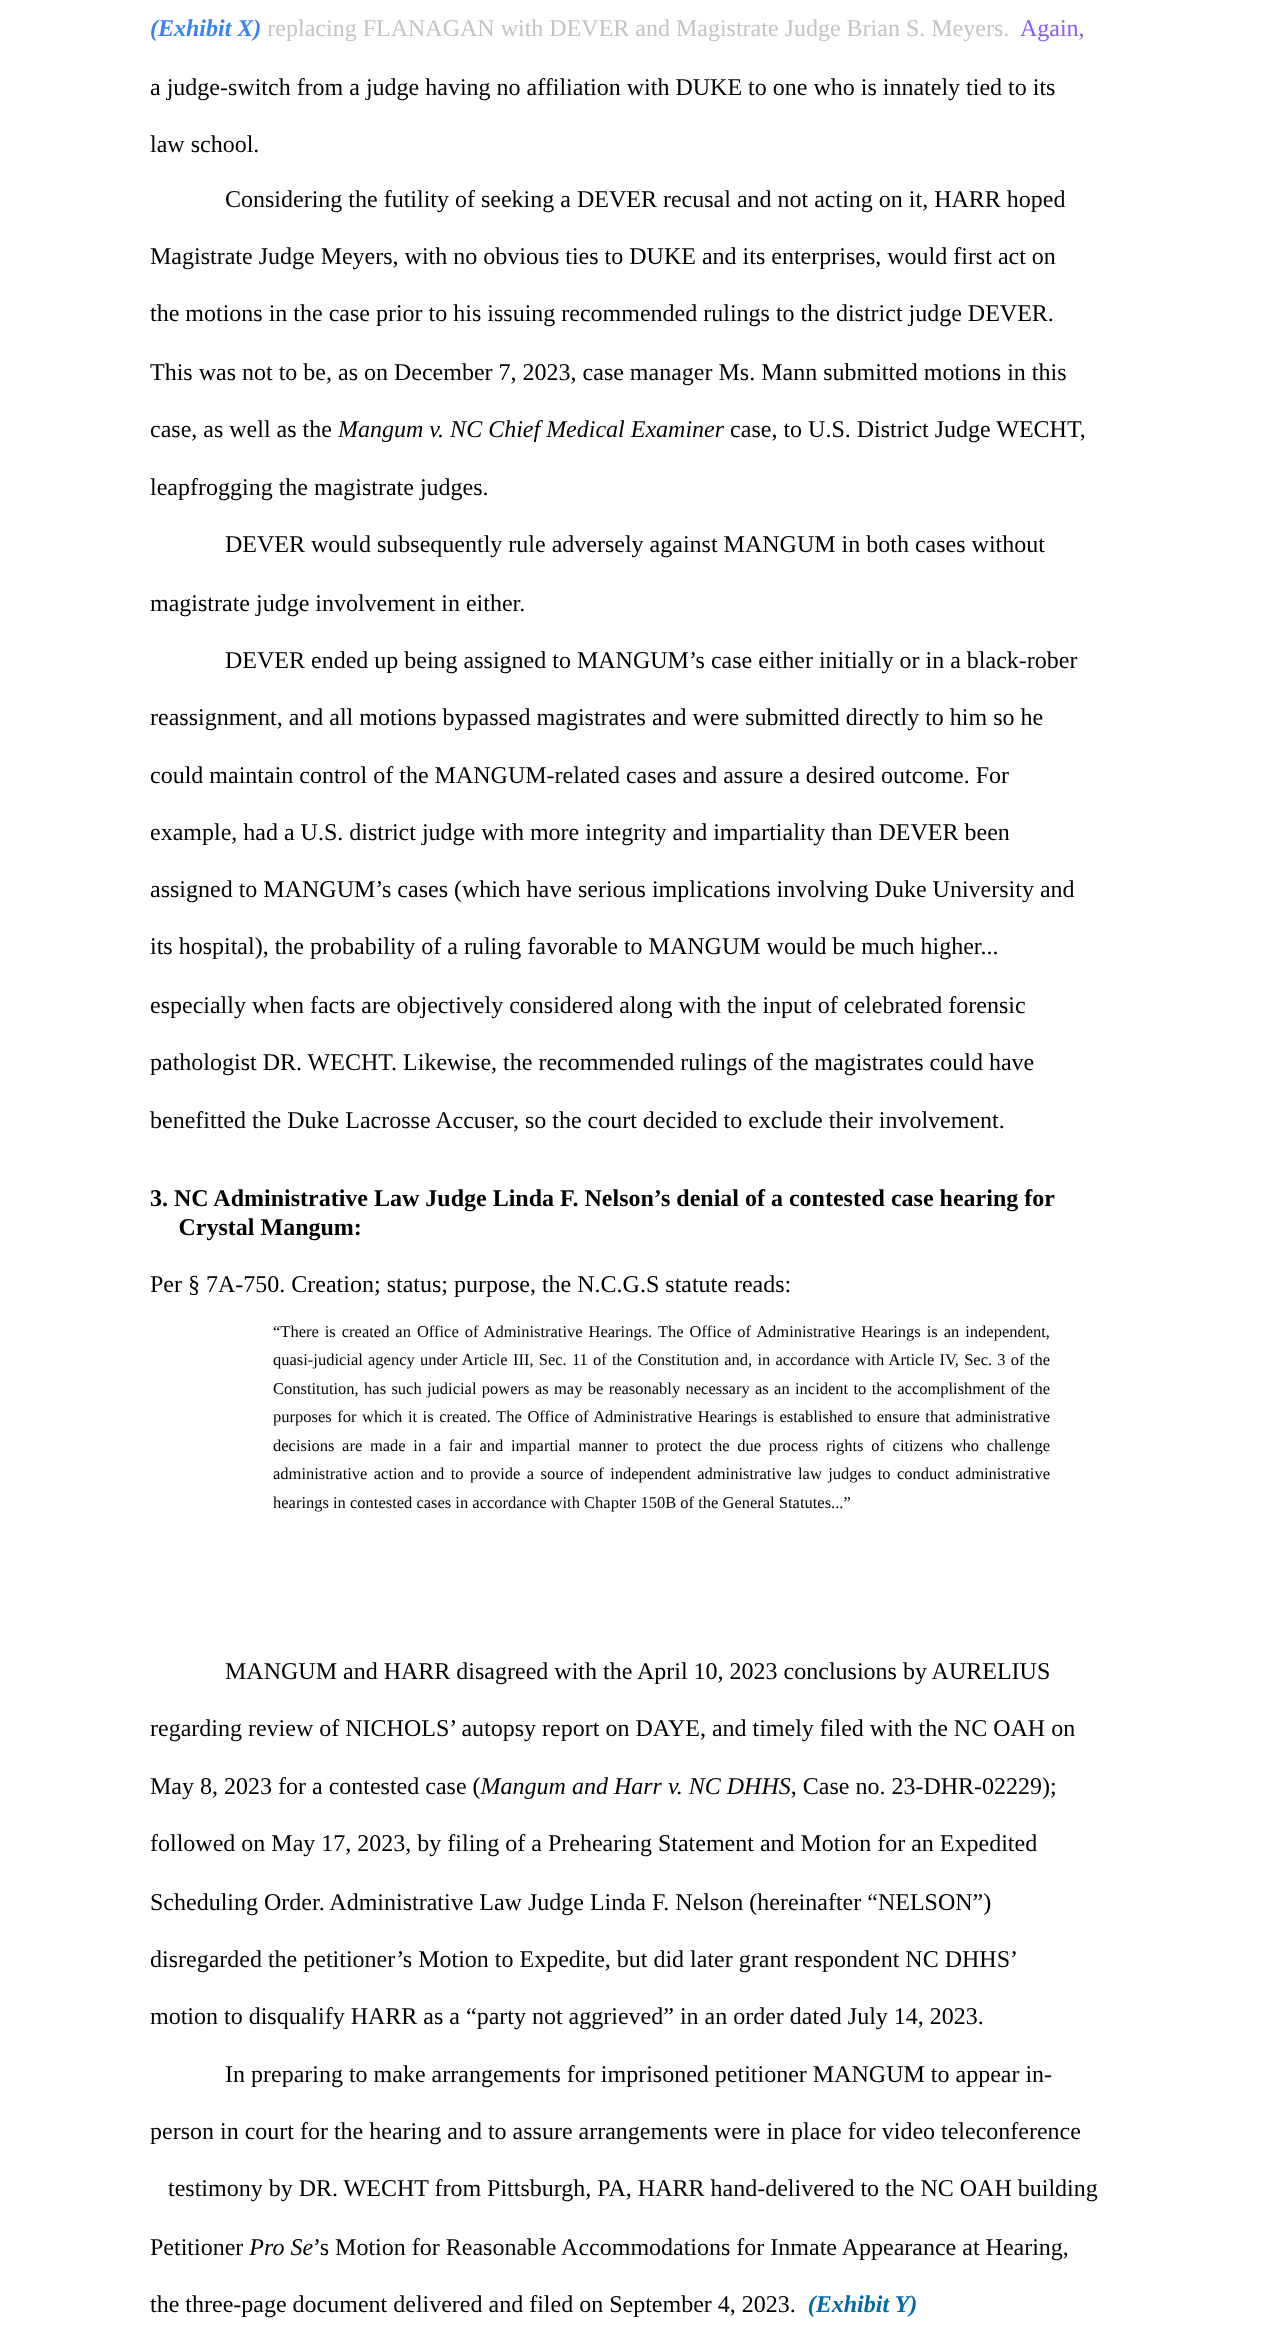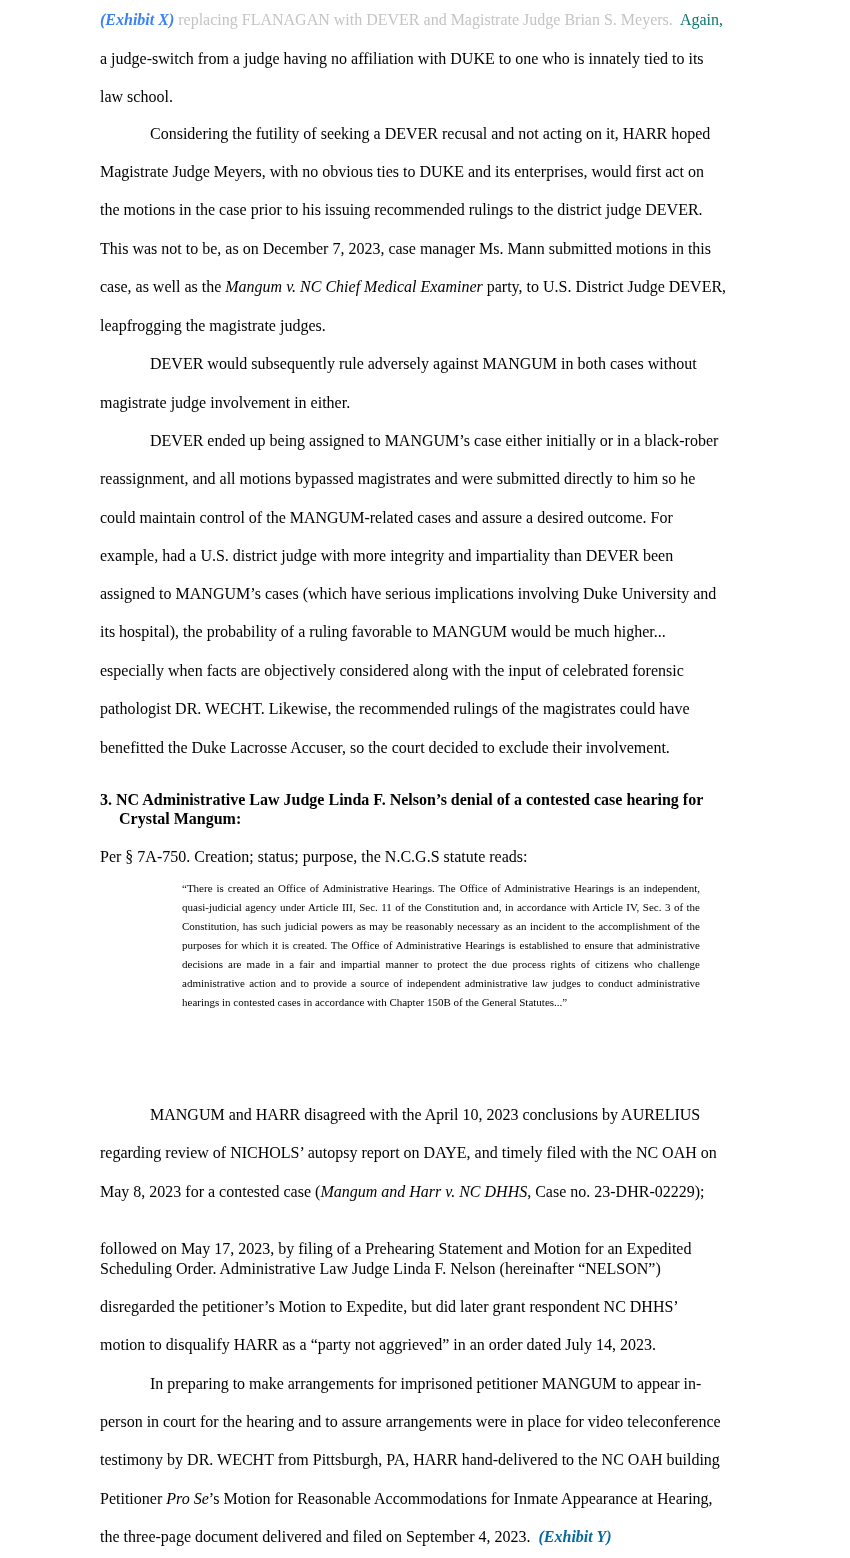--- a/index.html
+++ b/index.html
@@ -15,31 +15,31 @@
   .bold { font-weight: bold; }
   .quote { position: absolute; left: 82px; width: 518px; font-size: 11px; line-height: 19px; text-align: justify; }
   .quote p { margin: 0; }
 </style>
 </head>
 <body>
 
 <div class="page">
 
   <div class="ln faded" style="top:10px;">
-    <span class="exh">(Exhibit X)</span><span> replacing FLANAGAN with DEVER and Magistrate Judge Brian S. Meyers.</span><span style="color:#0f766e; white-space:pre;">  Again,</span>
+    <span class="exh">(Exhibit X)</span><span> replacing FLANAGAN with DEVER and Magistrate Judge Brian S. Meyers.</span><span style="color:#8b5cf6; white-space:pre;">  Again,</span>
   </div>
   <div class="ln" style="top:49px;text-align:center;">a judge-switch from a judge having no affiliation with DUKE to one who is innately tied to its</div>
   <div class="ln" style="top:87px;">law school.</div>
 
   <div class="ln ind" style="top:124px;">Considering the futility of seeking a DEVER recusal and not acting on it, HARR hoped</div>
   <div class="ln" style="top:162px;">Magistrate Judge Meyers, with no obvious ties to DUKE and its enterprises, would first act on</div>
   <div class="ln" style="top:200px;">the motions in the case prior to his issuing recommended rulings to the district judge DEVER.</div>
   <div class="ln" style="top:239px;">This was not to be, as on December 7, 2023, case manager Ms. Mann submitted motions in this</div>
   <div class="ln" style="top:277px;">
-    <span>case, as well as the </span><span class="it">Mangum v. NC Chief Medical Examiner</span><span> party, to U.S. District Judge DEVER,</span>
+    <span>case, as well as the </span><span class="it">Mangum v. NC Chief Medical Examiner</span><span> case, to U.S. District Judge WECHT,</span>
   </div>
   <div class="ln" style="top:316px;">leapfrogging the magistrate judges.</div>
 
   <div class="ln ind" style="top:354px;">DEVER would subsequently rule adversely against MANGUM in both cases without</div>
   <div class="ln" style="top:393px;">magistrate judge involvement in either.</div>
 
   <div class="ln ind" style="top:431px;">DEVER ended up being assigned to MANGUM’s case either initially or in a black-rober</div>
   <div class="ln" style="top:469px;">reassignment, and all motions bypassed magistrates and were submitted directly to him so he</div>
   <div class="ln" style="top:508px;">could maintain control of the MANGUM-related cases and assure a desired outcome.  For</div>
   <div class="ln" style="top:546px;">example, had a U.S. district judge with more integrity and impartiality than DEVER been</div>
@@ -56,28 +56,28 @@
 
   <div class="quote" style="top:879px;">
     <p>“There is created an Office of Administrative Hearings. The Office of Administrative Hearings is an independent, quasi-judicial agency under Article III, Sec. 11 of the Constitution and, in accordance with Article IV, Sec. 3 of the Constitution, has such judicial powers as may be reasonably necessary as an incident to the accomplishment of the purposes for which it is created. The Office of Administrative Hearings is established to ensure that administrative decisions are made in a fair and impartial manner to protect the due process rights of citizens who challenge administrative action and to provide a source of independent administrative law judges to conduct administrative hearings in contested cases in accordance with Chapter 150B of the General Statutes...”</p>
   </div>
 
   <div class="ln ind" style="top:1105px;">MANGUM and HARR disagreed with the April 10, 2023 conclusions by AURELIUS</div>
   <div class="ln" style="top:1143px;">regarding review of NICHOLS’ autopsy report on DAYE, and timely filed with the NC OAH on</div>
   <div class="ln" style="top:1182px;">
     <span>May 8, 2023 for a contested case (</span><span class="it">Mangum and Harr v. NC DHHS</span><span>, Case no. 23-DHR-02229);</span>
   </div>
-  <div class="ln" style="top:1220px;margin-top:19px;">followed on May 17, 2023, by filing of a Prehearing Statement and Motion for an Expedited</div>
+  <div class="ln" style="top:1220px;">followed on May 17, 2023, by filing of a Prehearing Statement and Motion for an Expedited</div>
   <div class="ln" style="top:1259px;">Scheduling Order.  Administrative Law Judge Linda F. Nelson (hereinafter “NELSON”)</div>
   <div class="ln" style="top:1297px;">disregarded the petitioner’s Motion to Expedite, but did later grant respondent NC DHHS’</div>
   <div class="ln" style="top:1335px;">motion to disqualify HARR as a “party not aggrieved” in an order dated July 14, 2023.</div>
 
   <div class="ln ind" style="top:1374px;">In preparing to make arrangements for imprisoned petitioner MANGUM to appear in-</div>
   <div class="ln" style="top:1412px;">person in court for the hearing and to assure arrangements were in place for video teleconference</div>
-  <div class="ln" style="top:1450px;">testimony by DR. WECHT from Pittsburgh, PA, HARR hand-delivered to the NC OAH building</div>
+  <div class="ln" style="top:1450px;margin-left:12px;">testimony by DR. WECHT from Pittsburgh, PA, HARR hand-delivered to the NC OAH building</div>
   <div class="ln" style="top:1489px;">
     <span>Petitioner </span><span class="it">Pro Se</span><span>’s Motion for Reasonable Accommodations for Inmate Appearance at Hearing,</span>
   </div>
   <div class="ln" style="top:1527px;">
     <span style="white-space:pre;">the three-page document delivered and filed on September 4, 2023.  </span><span class="exh">(Exhibit Y)</span>
   </div>
 
 </div>
 
 </body></html>

